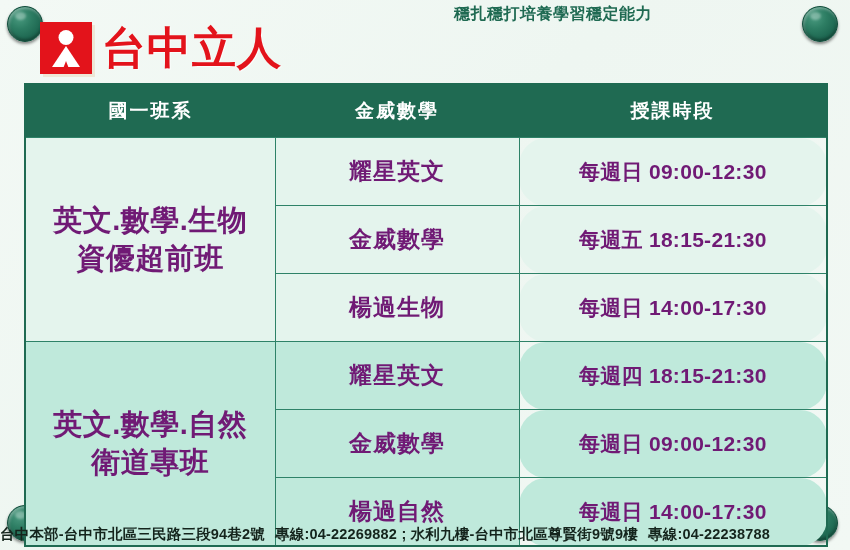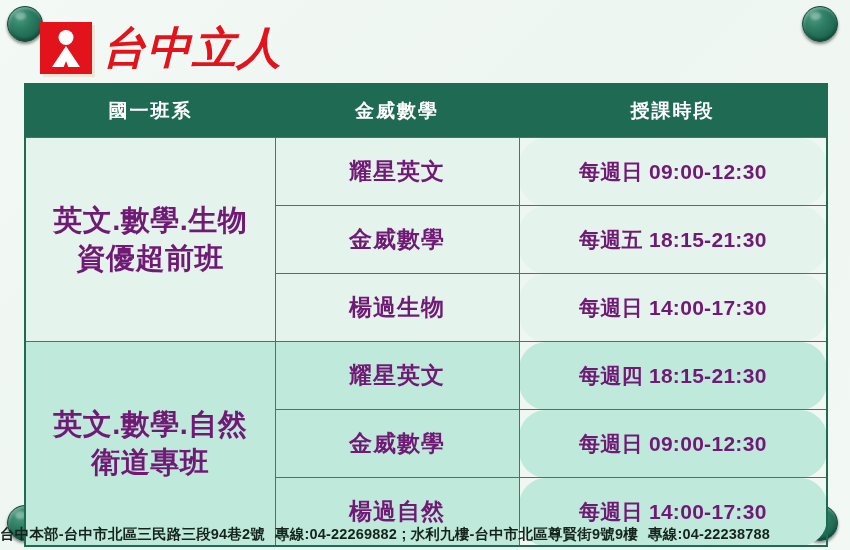--- a/index.html
+++ b/index.html
@@ -107,21 +107,20 @@
     height: 0;
     border-left: 5px solid transparent;
     border-right: 5px solid transparent;
     border-bottom: 13px solid #e3131b;
   }
   #logo-text {
     margin-left: 10px;
     font-family: "DejaVu Serif", "Liberation Serif", serif;
     font-size: 44px;
     font-weight: 700;
-    font-style: italic;
     color: #e3131b;
     letter-spacing: 1px;
     line-height: 1;
     text-shadow: 1px 1px 0 rgba(255,255,255,0.7);
     white-space: nowrap;
   }
 
   #title-block {
     position: absolute;
     right: 62px;
@@ -232,20 +231,21 @@
     <div id="logo-wrap">
       <div id="logo-mark">
         <div class="head"></div>
         <div class="body"></div>
         <div class="leg-gap"></div>
       </div>
       <div id="logo-text">台中立人</div>
     </div>
 
     <div id="title-block">
+      <div id="subtitle">穩扎穩打培養學習穩定能力</div>
     </div>
 
   </div>
 
   <table id="schedule">
     <colgroup>
       <col class="c1">
         <col class="c2">
         <col class="c3">
     </colgroup>

